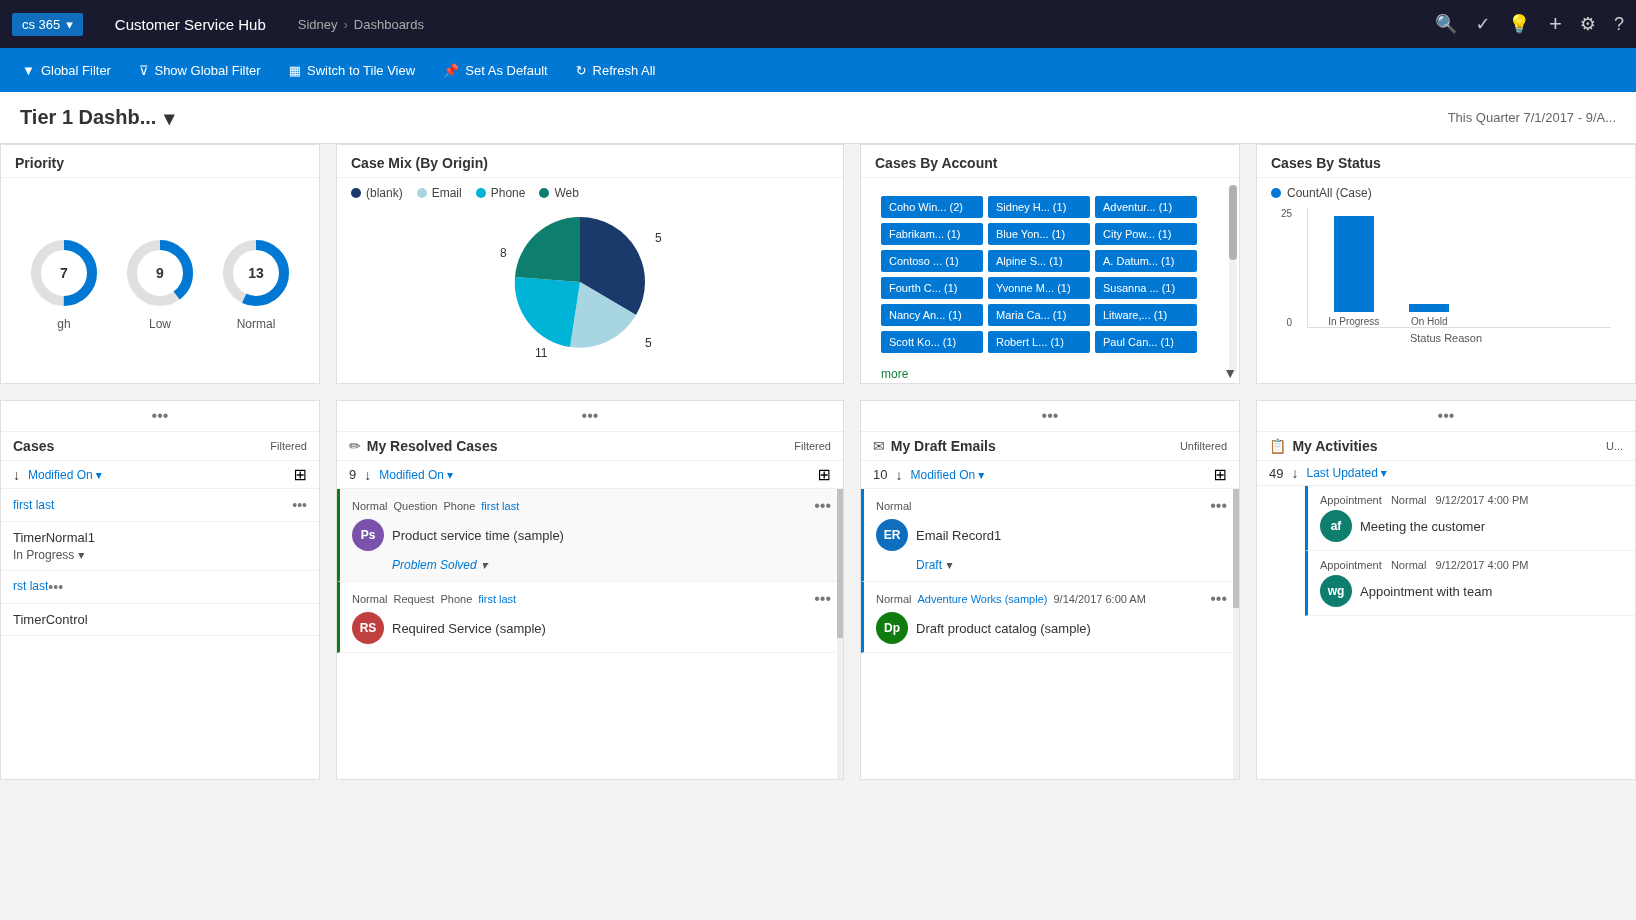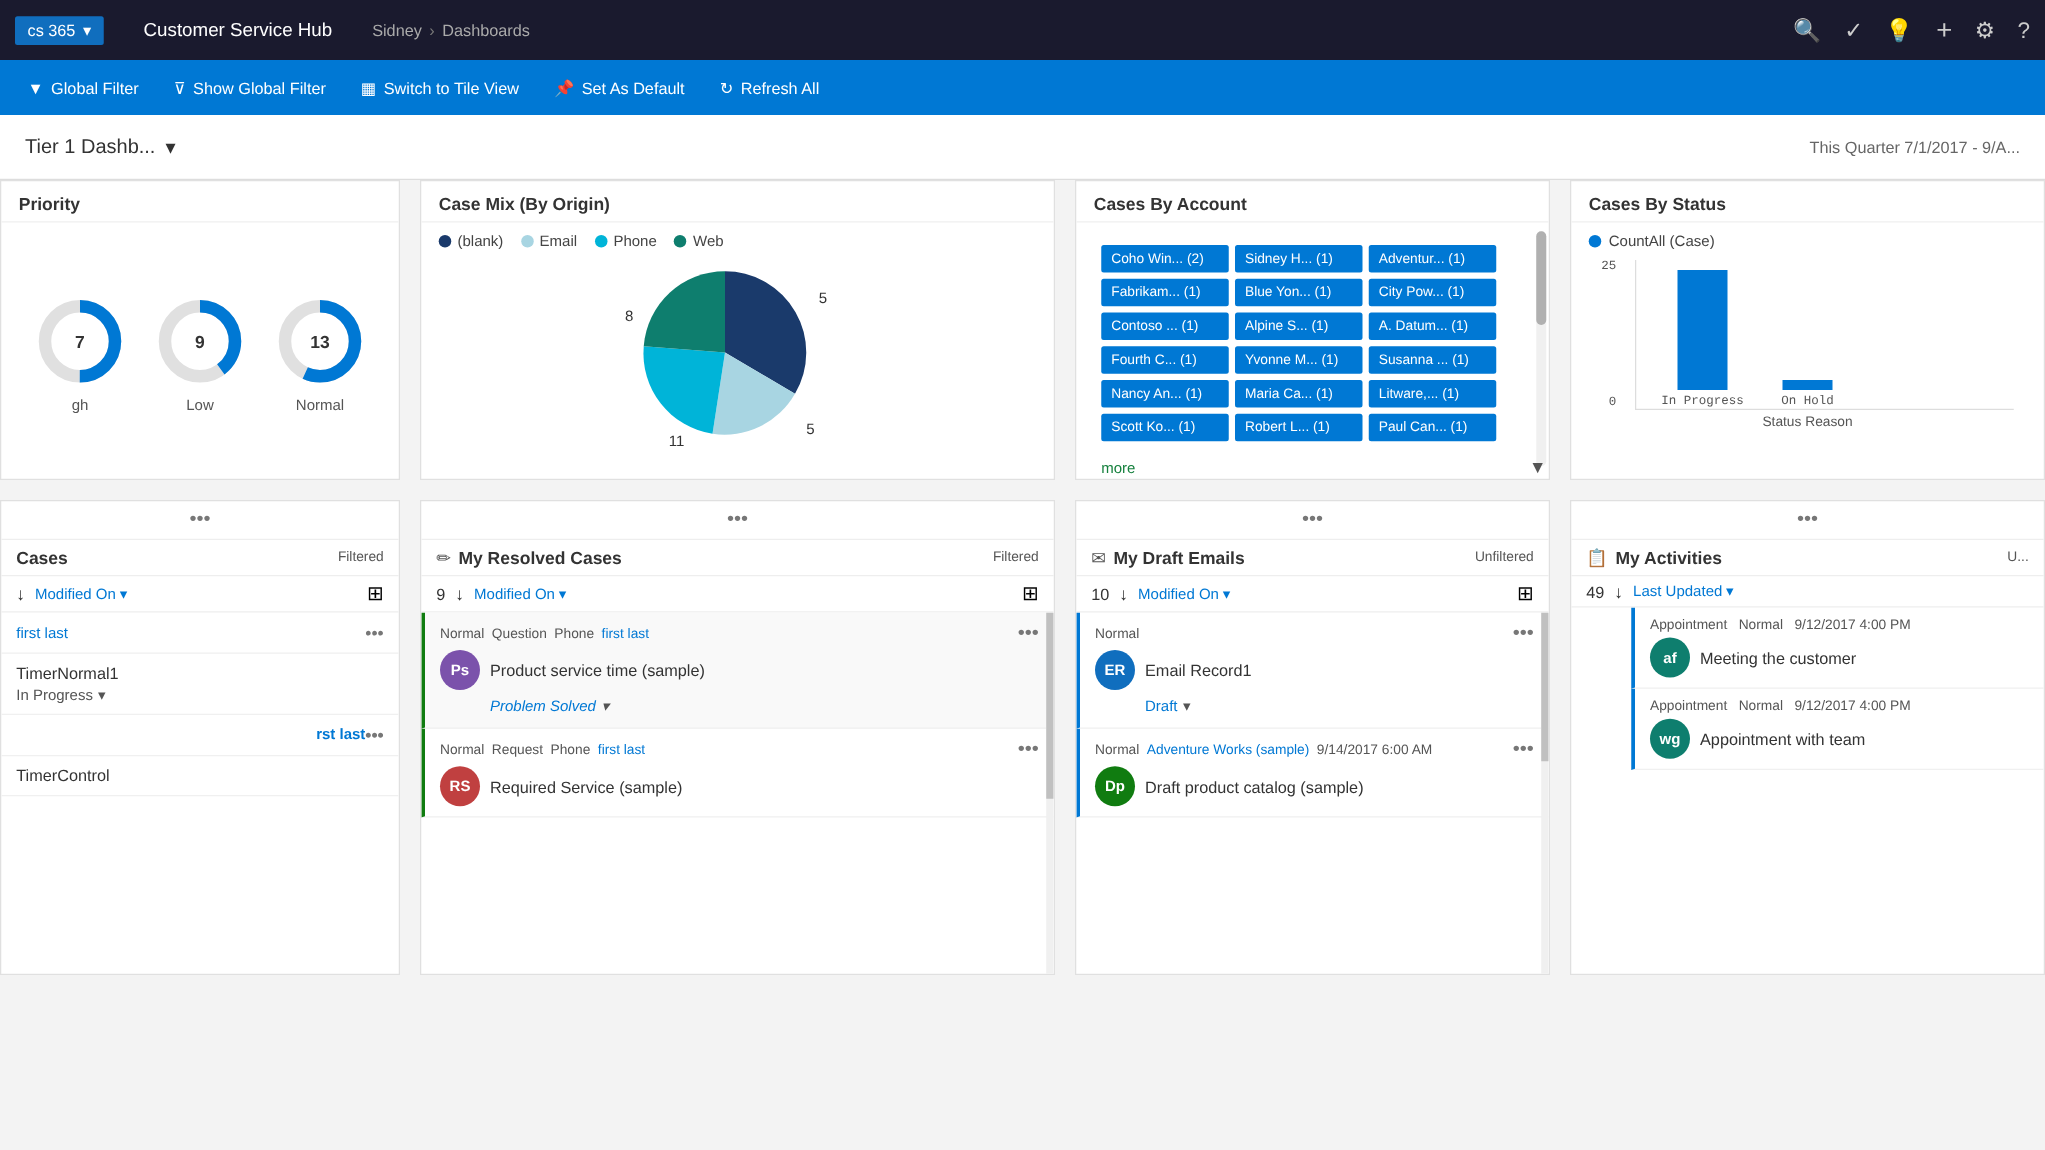--- a/index.html
+++ b/index.html
@@ -77,23 +77,23 @@
     
     .sub-header {
       background: #fff;
       height: 52px;
       display: flex;
       align-items: center;
       padding: 0 20px;
       border-bottom: 1px solid #ddd;
     }
     .dashboard-title {
-      font-size: 16px;
+      font-size: 20px;
       color: #333;
-      font-weight: 400;
+      font-weight: 700;
       display: flex;
       align-items: center;
       gap: 8px;
       justify-content: space-between;
     }
     .sub-header-right {
       margin-left: auto;
       color: #666;
       font-size: 13px;
     }
@@ -453,21 +453,21 @@
 
   <div class="widget">
     <div class="widget-header">
       <span>Cases By Status</span>
     </div>
     <div style="padding:8px 14px;">
       <div style="display:flex; align-items:center; gap:6px; margin-bottom:8px;">
         <span style="width:10px;height:10px;border-radius:50%;background:#0078d4;display:inline-block;"></span>
         <span style="font-size:12px;color:#444;">CountAll (Case)</span>
       </div>
-      <div style="display:flex; gap:10px; align-items:flex-end; height:120px; padding:0 10px;font-family:Liberation Mono, monospace;">
+      <div style="display:flex; gap:10px; align-items:flex-end; height:120px; padding:0 10px;">
         <div style="display:flex; flex-direction:column; align-items:flex-end; justify-content:space-between; height:100%; padding-right:5px;">
           <span style="font-size:10px;color:#555;">25</span>
           <span style="font-size:10px;color:#555;">0</span>
         </div>
         <div style="display:flex; align-items:flex-end; gap:30px; height:100%; flex:1; border-left:1px solid #ddd; border-bottom:1px solid #ddd; padding:0 20px 0 20px;">
 
           <div style="display:flex; flex-direction:column; align-items:center; gap:4px;">
             <div style="width:40px; height:96px; background:#0078d4;"></div>
             <span style="font-size:10px; color:#555; white-space:nowrap;">In Progress</span>
           </div>
@@ -506,21 +506,21 @@
         </div>
       </div>
       <div class="list-item">
         <div style="font-size:13px;color:#333;font-weight:500;">TimerNormal1</div>
         <div style="font-size:12px;color:#555;display:flex;align-items:center;gap:4px;margin-top:3px;">
           <span>In Progress</span>
           <span style="color:#555;">▾</span>
         </div>
       </div>
       <div class="list-item">
-        <div style="display:flex; justify-content:flex-end;font-weight:bold;">
+        <div style="display:flex; justify-content:flex-start;">
           <span style="font-size:12px;color:#0078d4;">rst last</span>
           <span class="dots" style="font-size:14px;">•••</span>
         </div>
       </div>
       <div class="list-item">
         <div style="font-size:13px;color:#333;font-weight:500;">TimerControl</div>
       </div>
     </div>
   </div>
 

